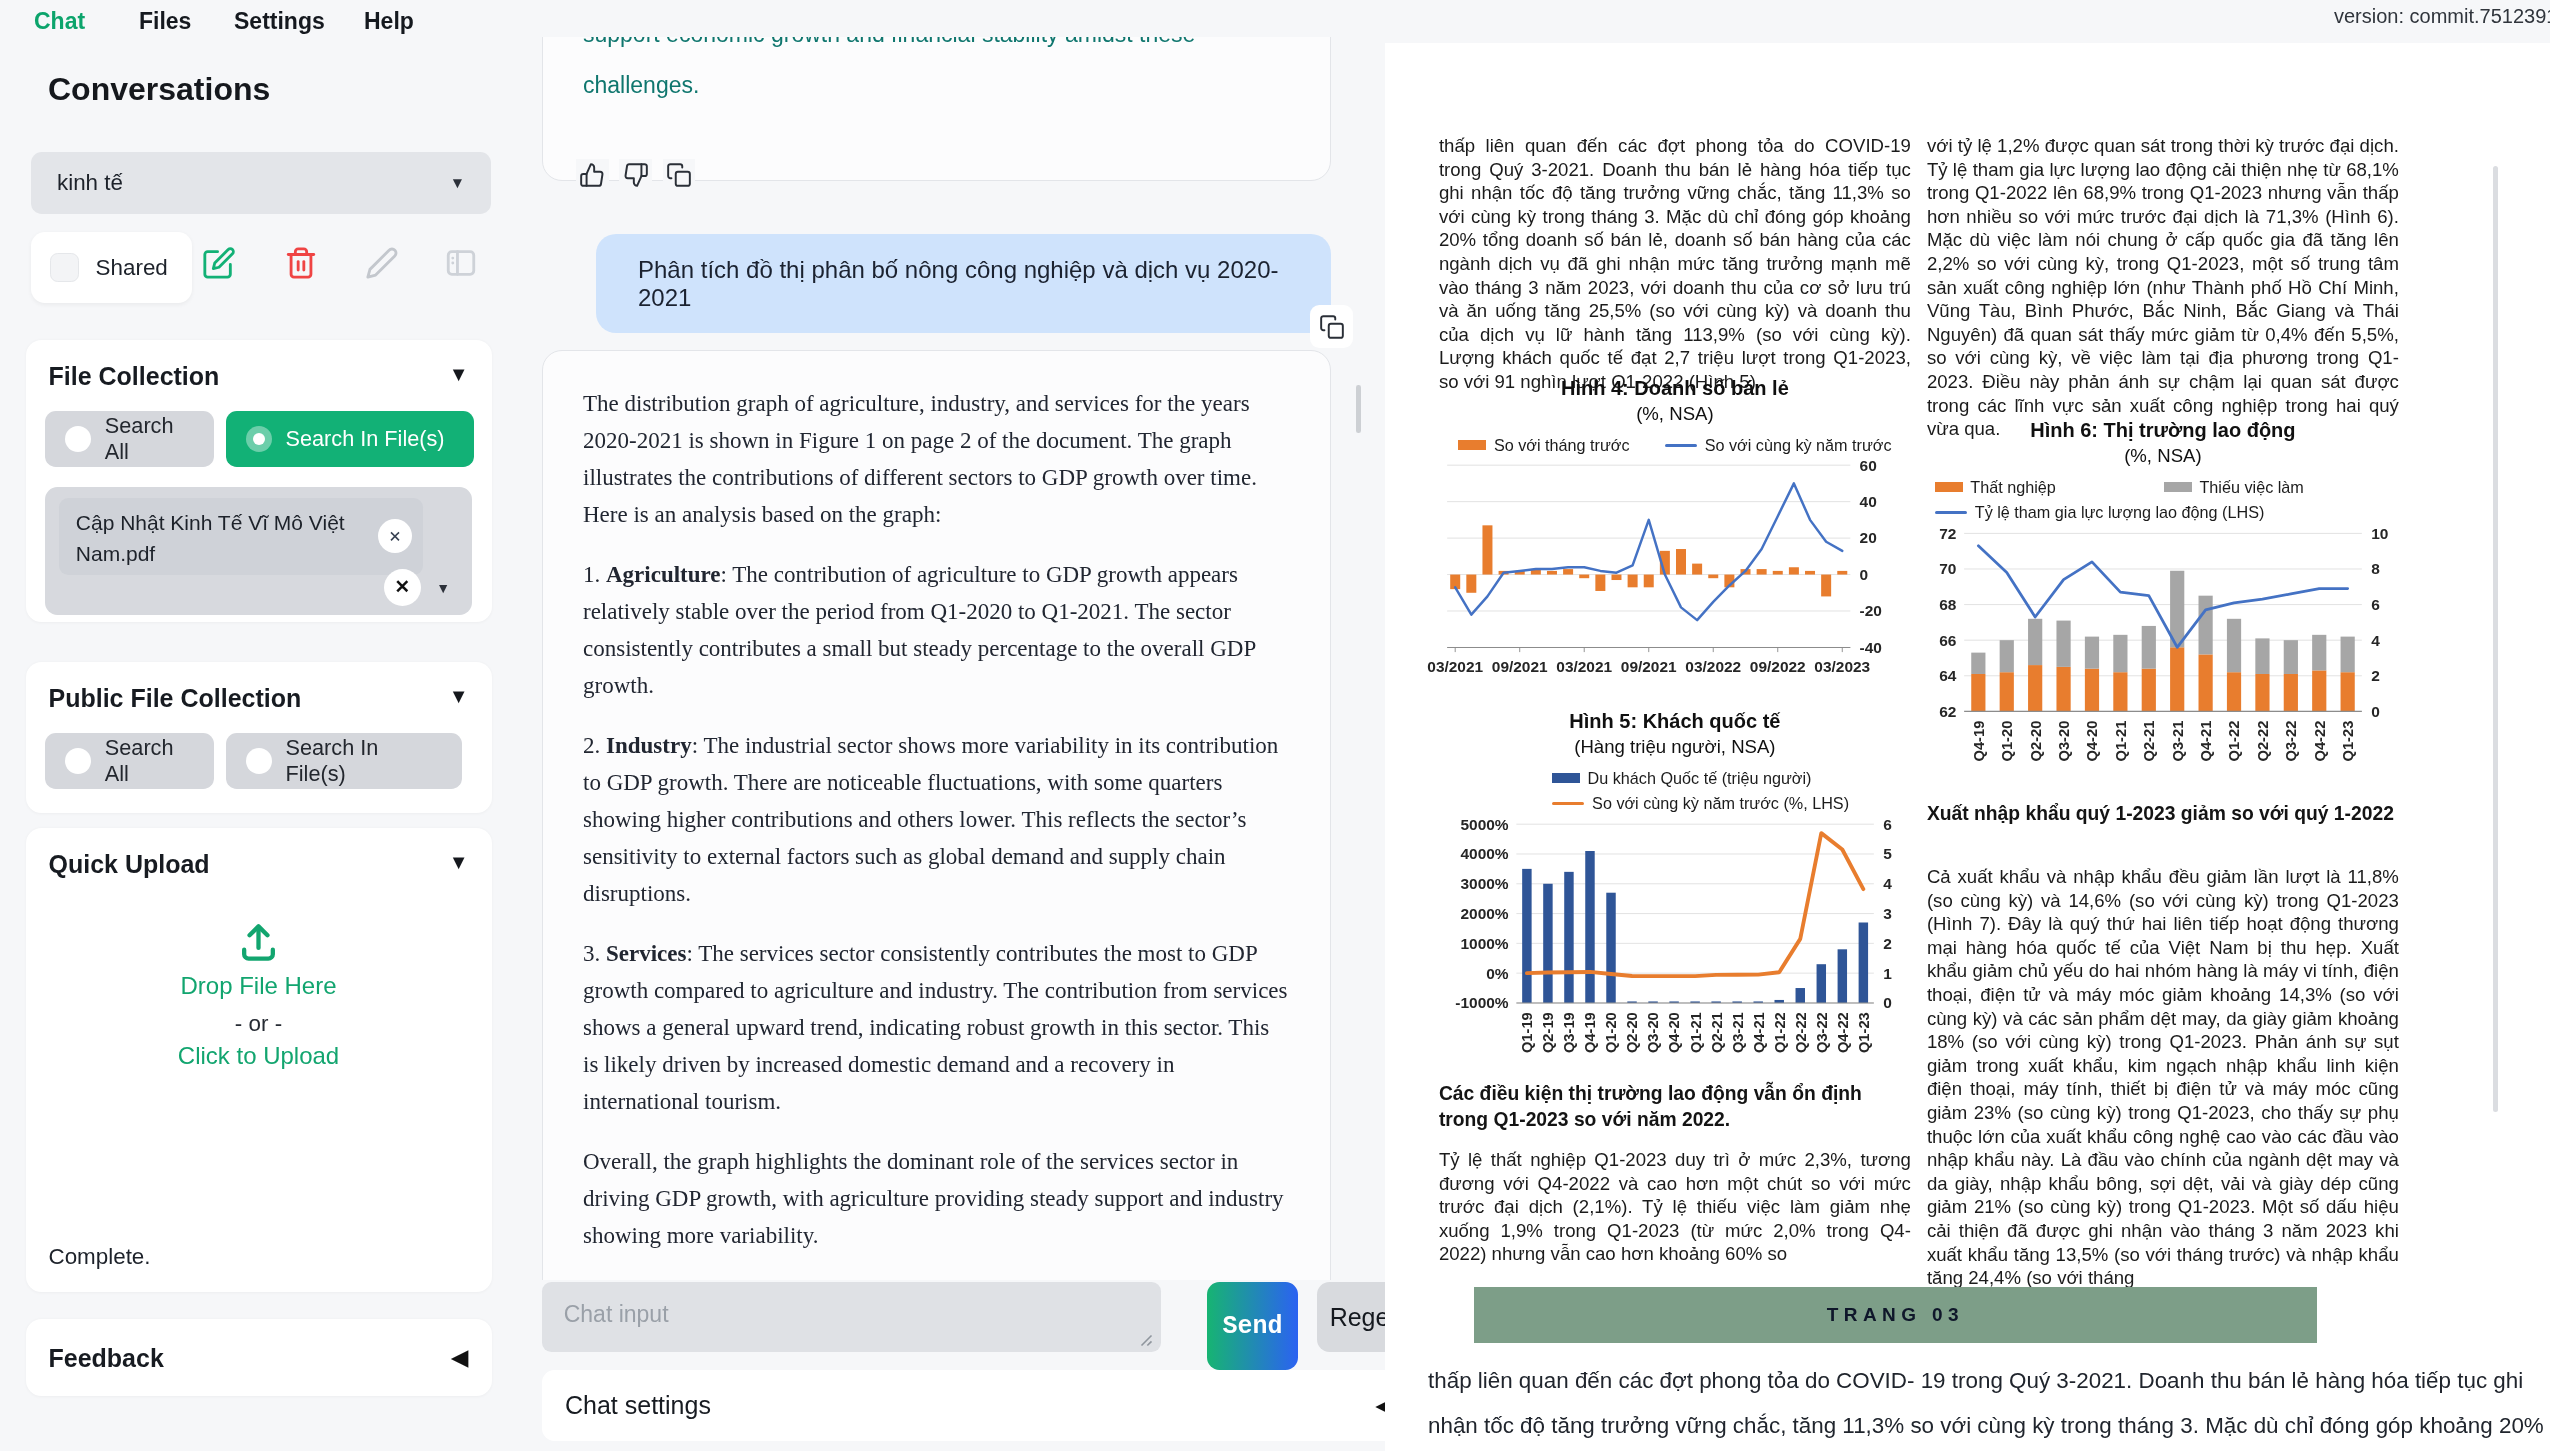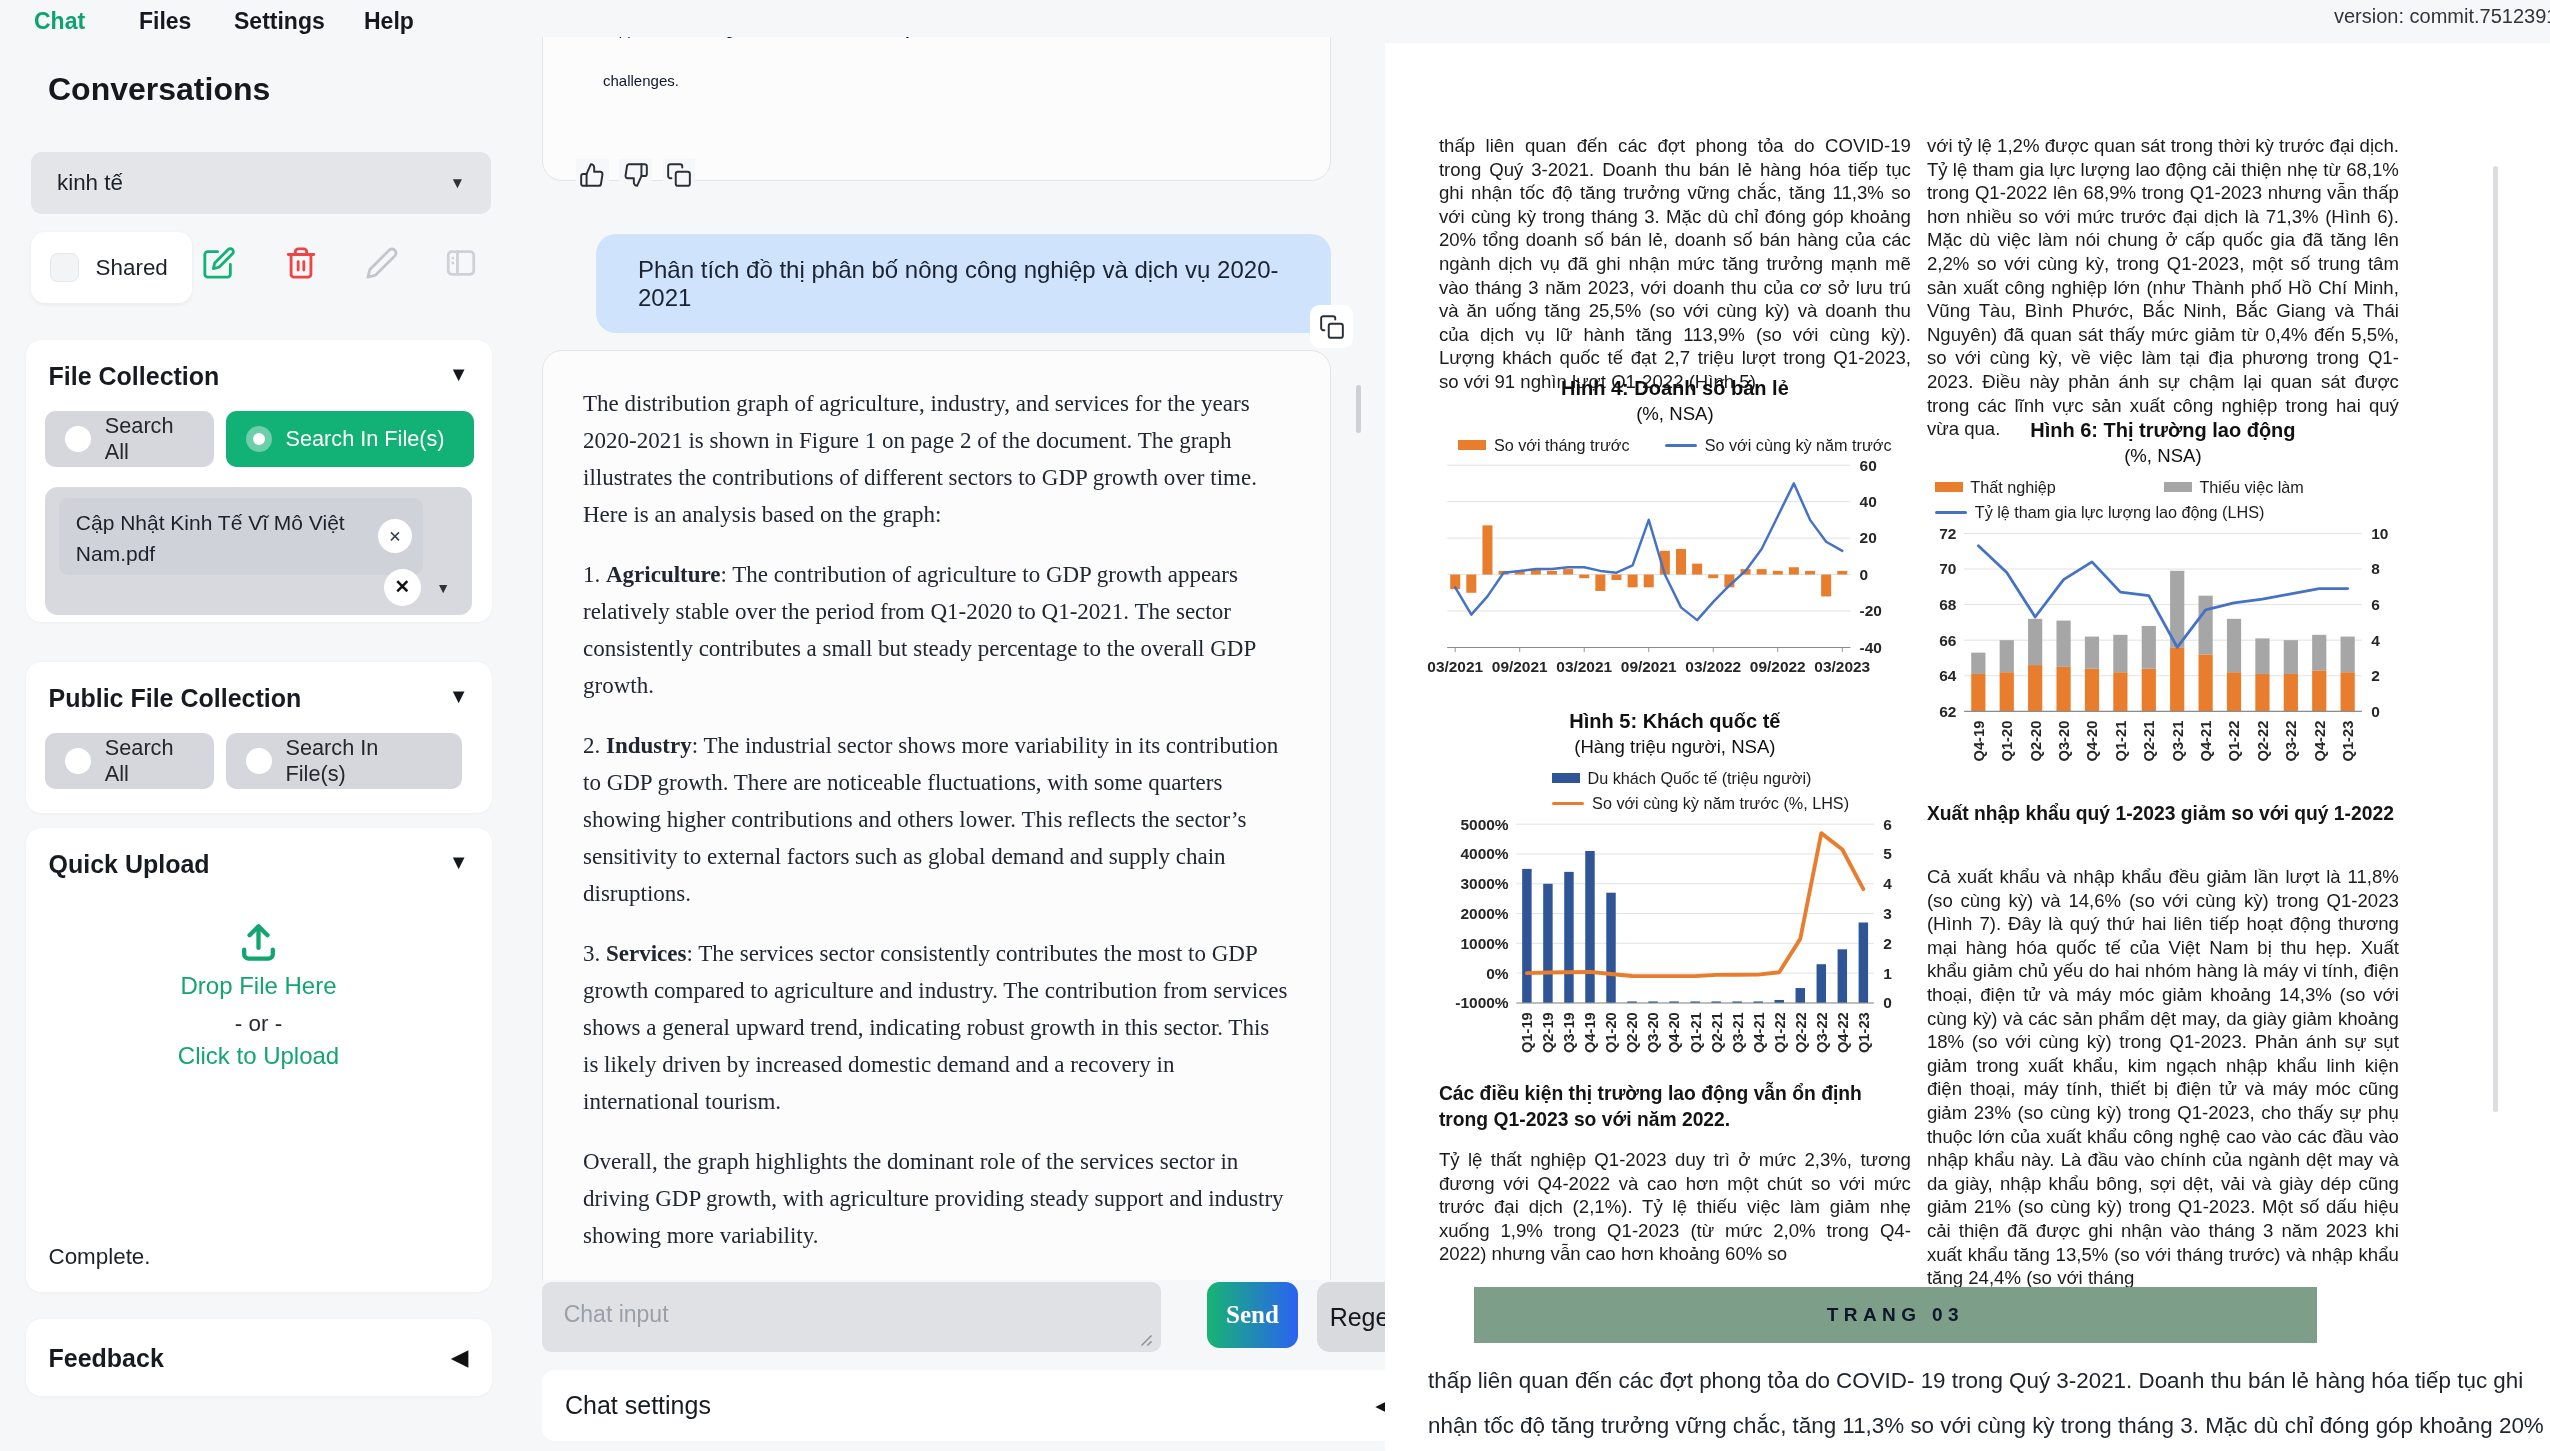--- a/index.html
+++ b/index.html
@@ -45,41 +45,41 @@
   .upload-icon svg { width:43px; height:43px; stroke:#12a56f; fill:none; stroke-width:2.4; stroke-linecap:round; stroke-linejoin:round; }
   .upload-green { font-size:24px; color:#12a56f; margin-top:5px; cursor:pointer; }
   .upload-or { font-size:22.4px; color:#262b33; margin-top:10.8px; }
   .status-text { position:absolute; left:23px; bottom:21.7px; font-size:22.4px; color:#1d222a; }
   .fb-caret { position:absolute; right:23px; top:25px; font-size:23px; color:#111; }
 
   
   .chat-scroll { position:absolute; left:542px; top:37px; width:877px; height:1243px; overflow:hidden; }
   .bubble { position:absolute; left:0; width:789px; background:#fcfcfd; border:1.5px solid #e3e5e9; border-radius:20px; }
   .prev-bubble { top:-77px; height:221px; }
-  .prev-line { position:absolute; left:40px; font-size:15px; color:#0f172a; white-space:nowrap;margin-left:20px; }
+  .prev-line { position:absolute; left:40px; font-size:23px; color:#0f766e; white-space:nowrap; }
   .msg-actions { position:absolute; left:34px; top:122px; display:flex; gap:10.8px; z-index:3; }
   .msg-actions .act { width:32.5px; height:32.5px; background:#f6f7f9; display:flex; align-items:center; justify-content:center; cursor:pointer; }
   .msg-actions svg { width:26px; height:26px; stroke:#2a2f37; fill:none; stroke-width:1.8; stroke-linecap:round; stroke-linejoin:round; }
   .user-bubble { position:absolute; left:54px; top:197px; width:735px; height:99px; background:#cfe3fc; border-radius:20px;
     display:flex; align-items:center; padding:0 42px; font-size:24px; color:#1b2230; }
   .copy-tab { position:absolute; left:768px; top:268px; width:43px; height:43px; background:#fff; border-radius:9.3px;
     display:flex; align-items:center; justify-content:center; cursor:pointer; z-index:2; }
   .copy-tab svg { width:26px; height:26px; stroke:#2a2f37; fill:none; stroke-width:1.8; stroke-linecap:round; stroke-linejoin:round; }
   .main-bubble { top:313px; height:975px; padding:34px 40px;font-family:Liberation Serif, serif; }
   .main-bubble p { font-size:23px; line-height:37px; color:#212631; margin-bottom:23px; }
   .main-bubble b { font-weight:700; }
 
   .chat-input { position:absolute; left:542px; top:1282px; width:619px; height:70px; background:#dfe1e5; border:none;
     border-radius:9.3px; padding:18.6px 21.7px; font-size:23px; font-family:"Liberation Sans",sans-serif; color:#1c2128; resize:none; }
   .chat-input::placeholder { color:#9aa0a8; }
   .resize-grip { position:absolute; left:1134px; top:1328px; width:20px; height:20px; pointer-events:none; }
   .resize-grip svg { stroke:#8f959d; stroke-width:2; }
-  .send-btn { position:absolute; left:1207px; top:1282px; width:91px; height:66px; border:none; border-radius:12.4px;
+  .send-btn { position:absolute; left:1207px; top:1282px; width:91px; height:88px; border:none; border-radius:12.4px;
     background:linear-gradient(90deg,#17b472,#2b62f2); color:#fff; font-size:25px; font-weight:700;
-    font-family:Liberation Serif, serif; cursor:pointer; }
+    font-family:Liberation Mono, monospace; cursor:pointer; }
   .regen-btn { position:absolute; left:1317px; top:1282px; width:99px; height:70px; border:none; border-radius:12.4px;
     background:#d8dade; color:#14181e; font-size:25px; font-family:"Liberation Sans",sans-serif; cursor:pointer; }
   .chat-settings { position:absolute; left:542px; top:1370px; width:874px; height:71px; background:#fff; border-radius:12.4px;
     display:flex; align-items:center; padding:0 23px; font-size:25px; color:#171b21; }
   .chat-settings .caret { margin-left:auto; font-size:23px; color:#111; }
   .chat-scrollbar { position:absolute; left:1356px; top:385px; width:4.6px; height:48px; background:#cdd0d4; border-radius:2.3px; }
 
   
   .pdf-pane { position:absolute; left:1385px; top:43px; width:1165px; height:1409px; background:#fff; }
   .pdf-page { position:absolute; left:3.9px; top:0; width:1103px; height:1312px; background:#fff; }

